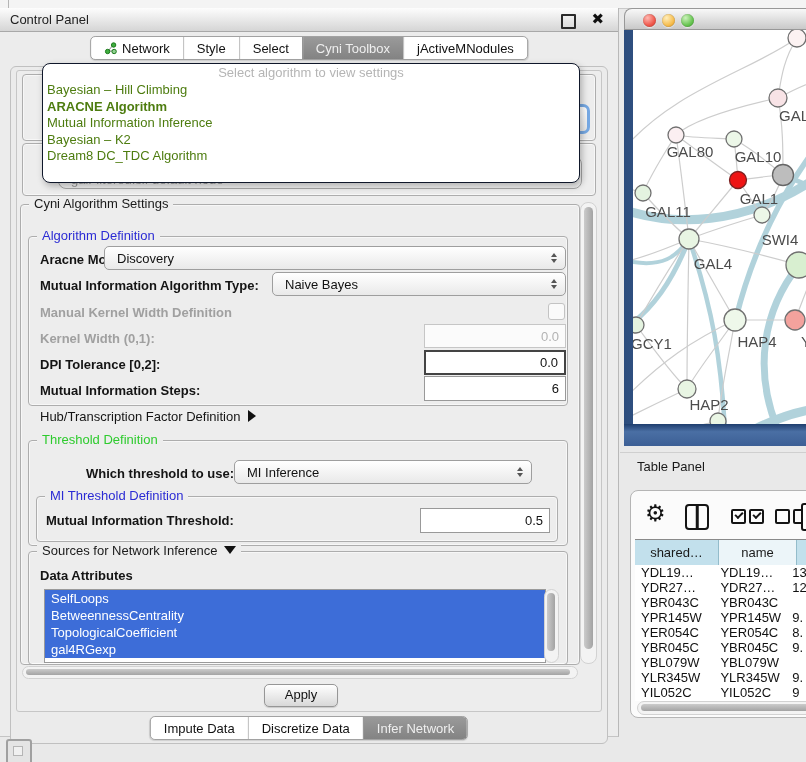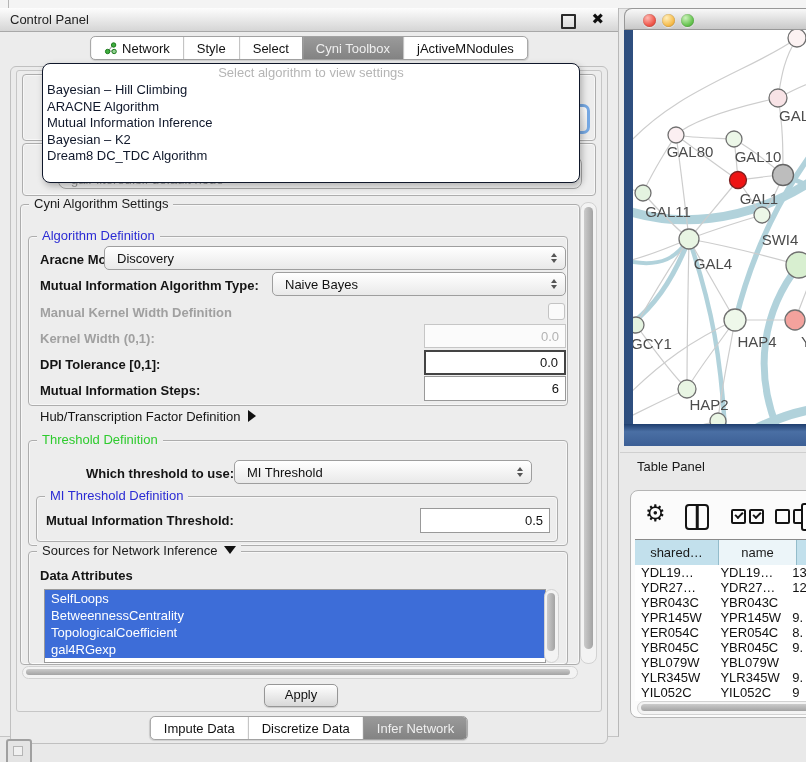--- a/index.html
+++ b/index.html
@@ -73,22 +73,22 @@
   .sb-thumb-v{position:absolute;border-radius:6px;background:linear-gradient(90deg,#cbcbcb,#a3a3a3);}
   .sb-thumb-h{position:absolute;border-radius:6px;background:linear-gradient(#cbcbcb,#a3a3a3);}
 
   .apply-btn{position:absolute;border:1px solid #969696;border-radius:5px;background:linear-gradient(#ffffff,#d8d8d8);
              font-size:13px;color:#111;text-align:center;line-height:20px;box-shadow:0 1px 1px rgba(0,0,0,.15);}
 
   
   .popup{left:42px;top:55px;width:536px;height:118px;background:#fff;border:1px solid #0f172a;border-radius:8px;
          box-shadow:2px 3px 7px rgba(0,0,0,.28);z-index:50;overflow:hidden;}
   .popup-ph{height:18px;line-height:18px;text-align:center;color:#b5b5b5;font-size:13px;}
-  .popup-item{height:16.5px;line-height:16.5px;padding-left:4px;font-size:13px;color:#0f172a;white-space:nowrap;}
-  .popup-item.bold{font-weight:normal;}
+  .popup-item{height:16.5px;line-height:16.5px;padding-left:4px;font-size:13px;color:#4d7c0f;white-space:nowrap;}
+  .popup-item.bold{font-weight:bold;}
 
   
   .focus-ring{position:absolute;border:3px solid #76a9e4;border-radius:7px;background:linear-gradient(#fff,#e8e8e8);}
   .combo-b{position:absolute;border:1px solid #a8a8a8;border-radius:8px;background:linear-gradient(#ffffff,#efefef);
            color:#9a9a9a;font-size:13px;padding-left:12px;box-sizing:border-box;}
 
   
   .net-window{left:624px;top:8px;width:182px;height:438px;}
   .net-titlebar{position:absolute;left:0;top:0;width:182px;height:22px;border-top-left-radius:8px;
                 background:linear-gradient(#f8f8f8,#c9c9c9);border:1px solid #989898;border-right:none;box-sizing:border-box;}
@@ -197,35 +197,35 @@
     <span class="val">Naive Bayes</span>
     <span class="spinner">
         <span class="spin-up"></span>
         <span class="spin-down"></span>
       </span>
   </div>
   <span class="lbl disabled" style="left:40px;top:297px;">Manual Kernel Width Definition</span>
   <span class="checkbox" style="left:548px;top:295px;"></span>
   <span class="lbl disabled" style="left:40px;top:323px;">Kernel Width (0,1):</span>
   <input class="tf disabled" style="left: 424px; top: 316px; width: 142px; height: 24px;" readonly="" value="0.0">
-  <span class="lbl" style="left:40px;top:349px;">DPI Tolerance [0,1]:</span>
+  <span class="lbl" style="left:40px;top:349px;">DPI Tolerance [0,2]:</span>
   <input class="tf dark" style="left: 424px; top: 342px; width: 142px; height: 25px;" readonly="" value="0.0">
   <span class="lbl" style="left:40px;top:375px;">Mutual Information Steps:</span>
   <input class="tf" style="left: 424px; top: 368px; width: 142px; height: 25px;" readonly="" value="6">
 
   <span class="lbl plain" style="left:40px;top:401px;">
     <span>Hub/Transcription Factor Definition</span><span class="tri-right"></span>
   </span>
 
   <div class="gb" style="left:28px;top:432px;width:538px;height:104px;">
     <span class="gb-legend green">Threshold Definition</span>
   </div>
   <span class="lbl" style="left:86px;top:458px;">Which threshold to use:</span>
   <div class="combo" style="left:234px;top:452px;width:298px;">
-    <span class="val">MI Threshold</span>
+    <span class="val">MI Inference</span>
     <span class="spinner">
         <span class="spin-up"></span>
         <span class="spin-down"></span>
       </span>
   </div>
   <div class="gb" style="left:36px;top:488px;width:520px;height:44px;">
     <span class="gb-legend blue">MI Threshold Definition</span>
   </div>
   <span class="lbl" style="left:46px;top:505px;">Mutual Information Threshold:</span>
   <input class="tf" style="left: 420px; top: 500px; width: 130px; height: 25px;" readonly="" value="0.5">

